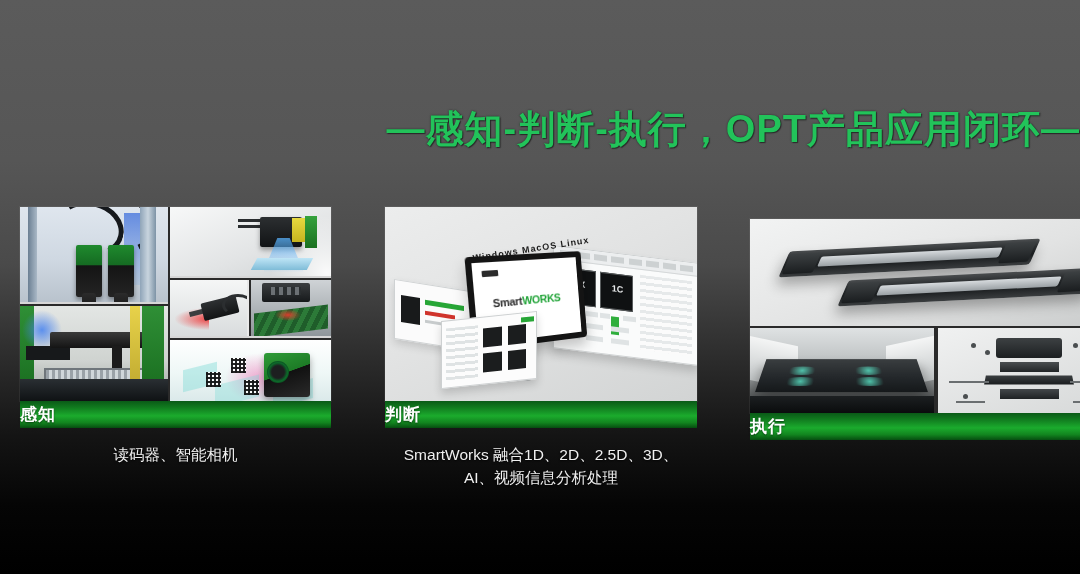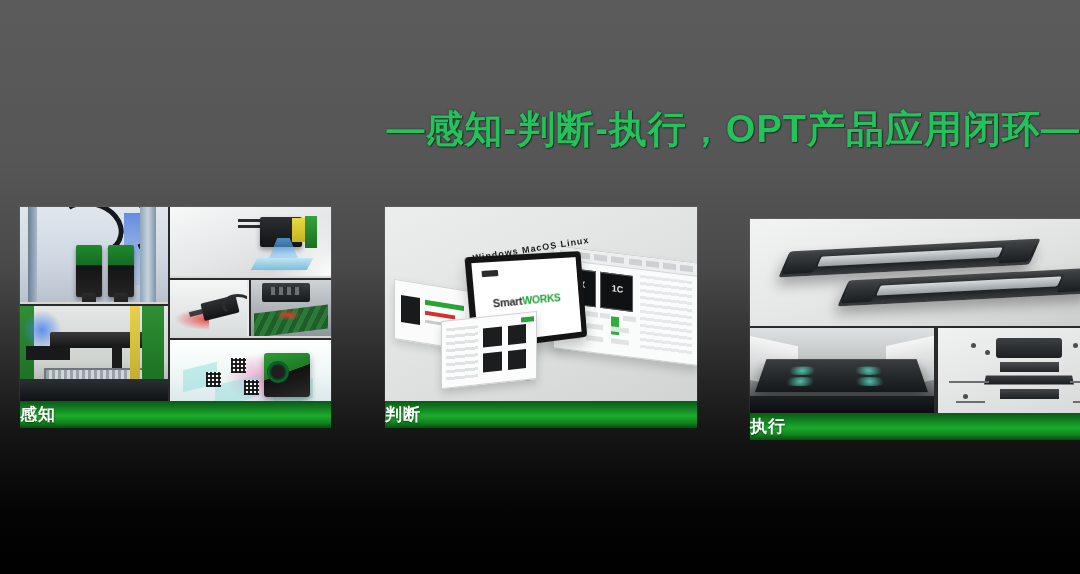--- a/index.html
+++ b/index.html
@@ -289,20 +289,21 @@
               <div class="rbody"></div>
               <div class="rlens"></div>
             </div>
           </div>
         </div>
       </div>
       <div class="bar">
         <span class="bar-label">感知</span>
       </div>
       <div class="caption">
+        <div>读码器、智能相机</div>
       </div>
     </div>
 
     <div class="card c2">
       <div class="photo">
         <div class="sw">
           <div class="panelL">
             <div class="blk"></div>
               <div class="grn"></div>
               <div class="rd"></div>
@@ -351,20 +352,24 @@
             <div class="im a"></div>
               <div class="im b"></div>
               <div class="im c"></div>
               <div class="im d"></div>
             <div class="gb"></div>
           </div>
         </div>
       </div>
       <div class="bar">
         <span class="bar-label">判断</span>
+      </div>
+      <div class="caption">
+        <div>SmartWorks 融合1D、2D、2.5D、3D、</div>
+        <div>AI、视频信息分析处理</div>
       </div>
     </div>
 
     <div class="card c3">
       <div class="photo">
         <div class="mo">
           <div class="top">
             <div class="actuator a1">
                 <div class="rail"></div>
                 <div class="cap l"></div>

